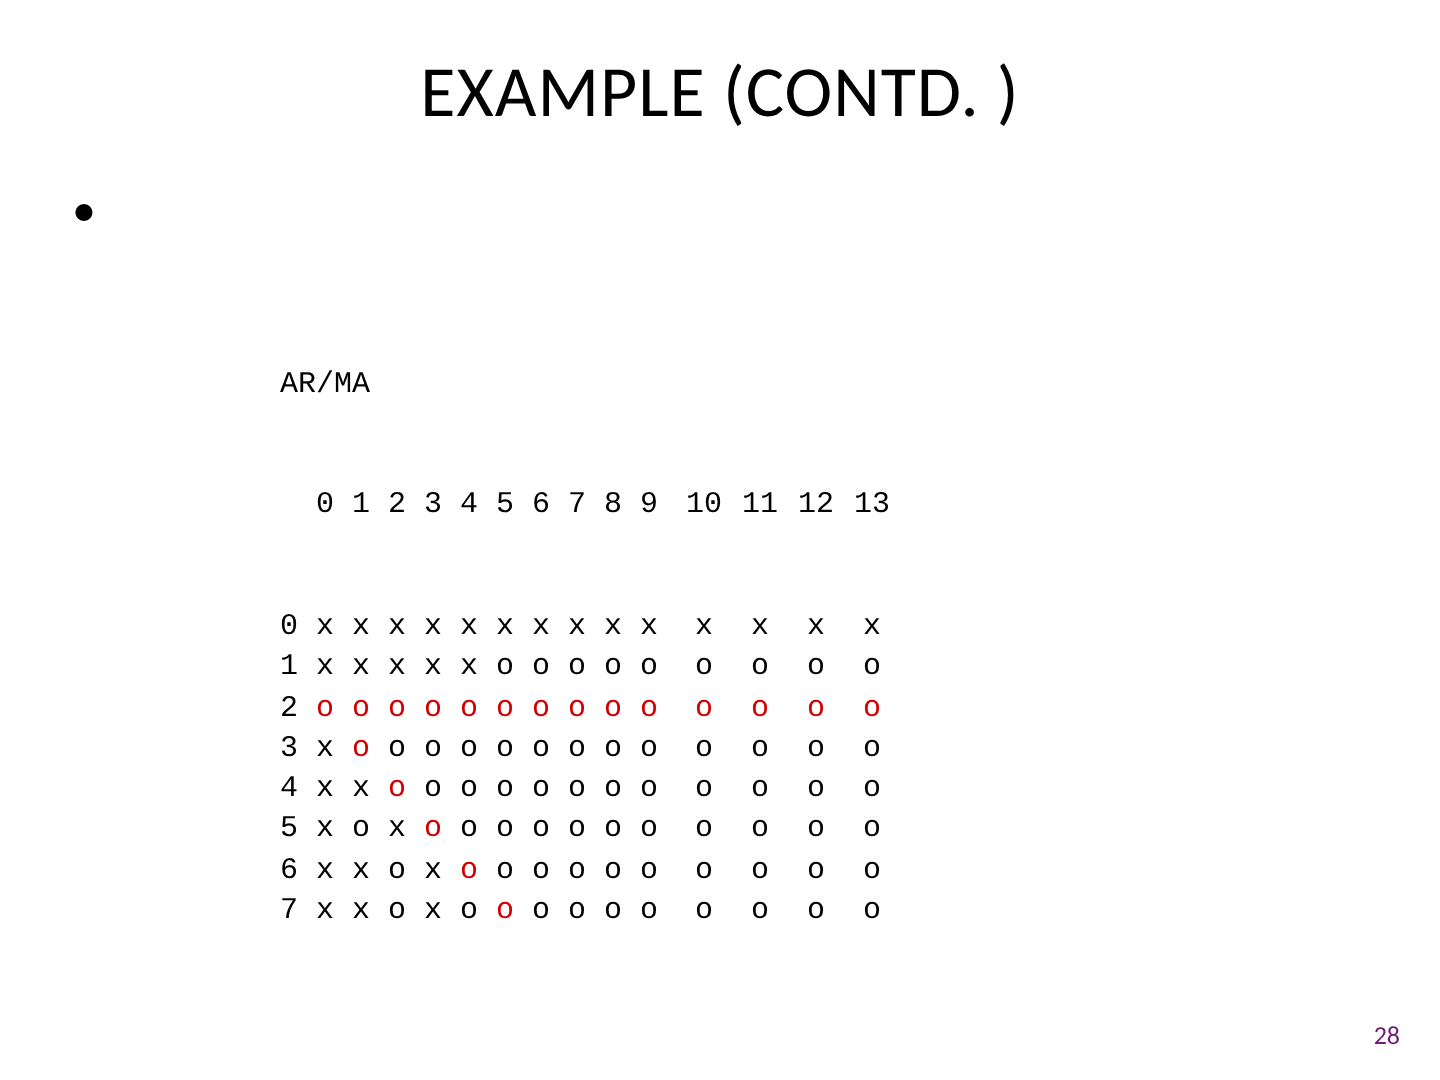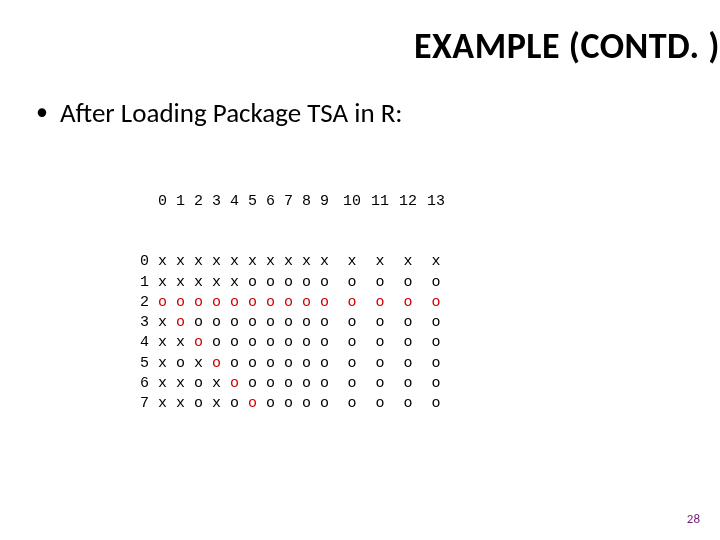--- a/index.html
+++ b/index.html
@@ -8,23 +8,23 @@
     padding: 0;
     width: 720px;
     height: 540px;
     background: #ffffff;
     font-family: Calibri, "Segoe UI", Arial, sans-serif;
     color: #000;
     position: relative;
     overflow: hidden;
   }
   .title {
-    text-align: right;
+    text-align: center;
     font-size: 36px;
-    font-weight: 700;
+    font-weight: 400;
     letter-spacing: 0.5px;
     margin-top: 24px;
     margin-bottom: 28px;
   }
   .bullet-line {
     font-size: 27px;
     margin-left: 36px;
     display: flex;
     align-items: baseline;
   }
@@ -57,21 +57,21 @@
     font-family: Calibri, Arial, sans-serif;
   }
 </style>
 </head>
 <body>
 
 <div class="title">EXAMPLE (CONTD. )</div>
 
 <div class="bullet-line">
   <span class="bullet-dot">•</span>
-  <span>After Loading Package TSA in R:</span>
 </div>
 
 <div class="eacf-block">
+  <div>AR/MA</div>
   <div id="eacf-header" class="eacf-row"><span class="rowlab"> </span><span class="cell">0</span><span class="cell">1</span><span class="cell">2</span><span class="cell">3</span><span class="cell">4</span><span class="cell">5</span><span class="cell">6</span><span class="cell">7</span><span class="cell">8</span><span class="cell">9</span><span class="cellw">10</span><span class="cellw">11</span><span class="cellw">12</span><span class="cellw">13</span></div>
   <div id="eacf-body"><div class="eacf-row"><span class="rowlab">0</span><span class="cell">x</span><span class="cell">x</span><span class="cell">x</span><span class="cell">x</span><span class="cell">x</span><span class="cell">x</span><span class="cell">x</span><span class="cell">x</span><span class="cell">x</span><span class="cell">x</span><span class="cellw">x</span><span class="cellw">x</span><span class="cellw">x</span><span class="cellw">x</span></div><div class="eacf-row"><span class="rowlab">1</span><span class="cell">x</span><span class="cell">x</span><span class="cell">x</span><span class="cell">x</span><span class="cell">x</span><span class="cell">o</span><span class="cell">o</span><span class="cell">o</span><span class="cell">o</span><span class="cell">o</span><span class="cellw">o</span><span class="cellw">o</span><span class="cellw">o</span><span class="cellw">o</span></div><div class="eacf-row"><span class="rowlab">2</span><span class="cell red">o</span><span class="cell red">o</span><span class="cell red">o</span><span class="cell red">o</span><span class="cell red">o</span><span class="cell red">o</span><span class="cell red">o</span><span class="cell red">o</span><span class="cell red">o</span><span class="cell red">o</span><span class="cellw red">o</span><span class="cellw red">o</span><span class="cellw red">o</span><span class="cellw red">o</span></div><div class="eacf-row"><span class="rowlab">3</span><span class="cell">x</span><span class="cell red">o</span><span class="cell">o</span><span class="cell">o</span><span class="cell">o</span><span class="cell">o</span><span class="cell">o</span><span class="cell">o</span><span class="cell">o</span><span class="cell">o</span><span class="cellw">o</span><span class="cellw">o</span><span class="cellw">o</span><span class="cellw">o</span></div><div class="eacf-row"><span class="rowlab">4</span><span class="cell">x</span><span class="cell">x</span><span class="cell red">o</span><span class="cell">o</span><span class="cell">o</span><span class="cell">o</span><span class="cell">o</span><span class="cell">o</span><span class="cell">o</span><span class="cell">o</span><span class="cellw">o</span><span class="cellw">o</span><span class="cellw">o</span><span class="cellw">o</span></div><div class="eacf-row"><span class="rowlab">5</span><span class="cell">x</span><span class="cell">o</span><span class="cell">x</span><span class="cell red">o</span><span class="cell">o</span><span class="cell">o</span><span class="cell">o</span><span class="cell">o</span><span class="cell">o</span><span class="cell">o</span><span class="cellw">o</span><span class="cellw">o</span><span class="cellw">o</span><span class="cellw">o</span></div><div class="eacf-row"><span class="rowlab">6</span><span class="cell">x</span><span class="cell">x</span><span class="cell">o</span><span class="cell">x</span><span class="cell red">o</span><span class="cell">o</span><span class="cell">o</span><span class="cell">o</span><span class="cell">o</span><span class="cell">o</span><span class="cellw">o</span><span class="cellw">o</span><span class="cellw">o</span><span class="cellw">o</span></div><div class="eacf-row"><span class="rowlab">7</span><span class="cell">x</span><span class="cell">x</span><span class="cell">o</span><span class="cell">x</span><span class="cell">o</span><span class="cell red">o</span><span class="cell">o</span><span class="cell">o</span><span class="cell">o</span><span class="cell">o</span><span class="cellw">o</span><span class="cellw">o</span><span class="cellw">o</span><span class="cellw">o</span></div></div>
 </div>
 
 <div class="pagenum">28</div>
 
 </body></html>

